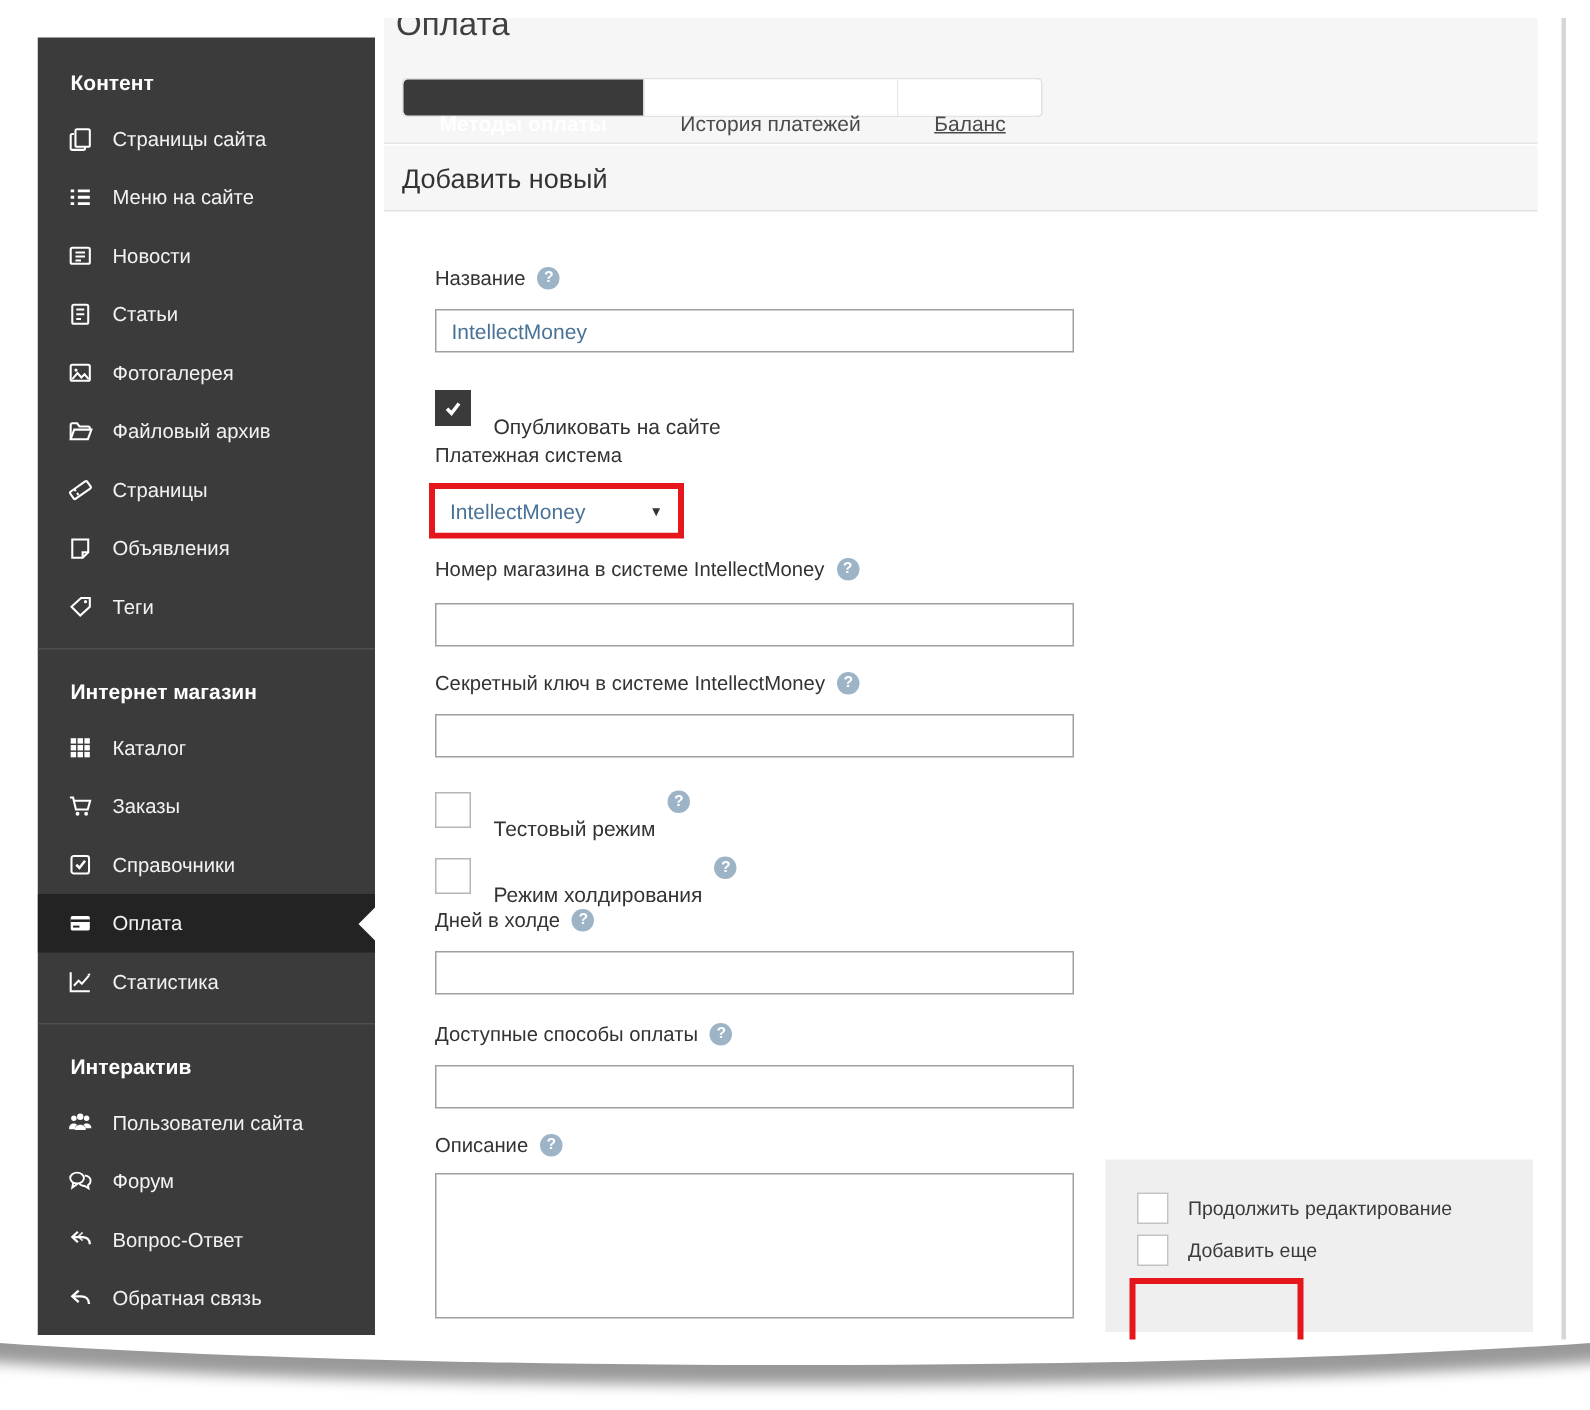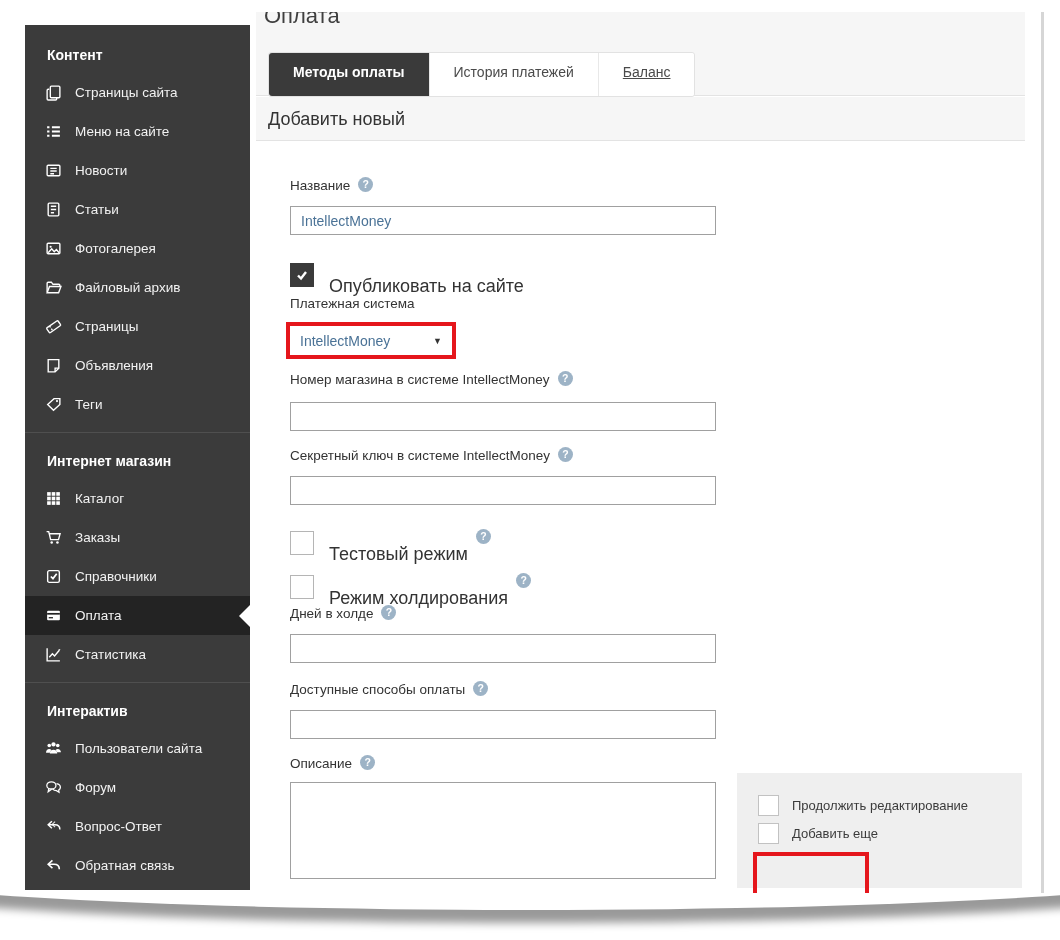--- a/index.html
+++ b/index.html
@@ -30,21 +30,21 @@
   .sb-ico { width:17px; height:17px; margin-right:13px; display:inline-flex;
     align-items:center; justify-content:center; flex:0 0 17px; }
   .sb-ico svg { width:17px; height:17px; }
 
   
   .head-bg { position:absolute; left:231px; top:0; width:769px; height:84px;
     background:#f6f6f6; border-bottom:1px solid #e3e3e3; }
   .page-title { position:absolute; left:239px; top:-9px; font-size:22px; color:#3f3f3f; z-index:3; }
   .tabs { position:absolute; left:243px; top:40px; display:flex; z-index:3;
     background:#fff; border:1px solid #e2e2e2; border-radius:3px; }
-  .tab { height:43px; line-height:38px; padding:0 24px; font-size:14px; color:#4a4a4a;
+  .tab { height:24px; line-height:38px; padding:10px 24px; font-size:14px; color:#4a4a4a;
     cursor:pointer; border-left:1px solid #e8e8e8; background:#fff; white-space:nowrap; }
   .tab:first-child { border-left:none; border-radius:3px 0 0 3px; }
   .tab:last-child { border-radius:0 3px 3px 0;text-decoration:underline; }
   .tab.active { background:#3a3a3a; color:#fff; font-weight:bold; border-left:none; }
   .addnew-bar { position:absolute; left:231px; top:85px; width:769px; height:44px;
     background:#f6f6f6; border-bottom:1px solid #e3e3e3; line-height:44px;
     padding-left:12px; font-size:18px; color:#333; }
 
   
   .flabel { position:absolute; font-size:13.5px; color:#333; white-space:nowrap; }
@@ -54,21 +54,21 @@
   .tinput { position:absolute; left:265px; width:426px; height:29px;
     border:1px solid #a0a0a0; background:#fff; font-family:"Liberation Sans",sans-serif;
     font-size:14px; color:#4a7296; padding:0 10px; outline:none; }
   .tarea { position:absolute; left:265px; width:426px; height:97px;
     border:1px solid #a0a0a0; background:#fff; resize:none; outline:none;
     font-family:"Liberation Sans",sans-serif; font-size:14px; color:#4a7296; padding:6px 10px; }
   .cbrow { position:absolute; display:flex; align-items:center; }
   .cbox { width:24px; height:24px; border:1px solid #b5b5b5; background:#fff;
     display:inline-flex; align-items:center; justify-content:center; cursor:pointer; }
   .cbox.checked { background:#3a3a3a; border-color:#3a3a3a; }
-  .cblabel { font-size:18px; color:#333; margin-left:15px;margin-top:24px; }
+  .cblabel { font-size:14px; color:#333; margin-left:15px;margin-top:24px; }
 
   .red-annot { border:4px solid #e5161c; position:absolute; }
   .select-box { width:162px; height:29px; background:#fff; display:flex; align-items:center;
     justify-content:space-between; padding:0 10px; cursor:pointer; }
   .select-box .sel-val { font-size:14px; color:#4a7296; }
   .select-box .caret { font-size:9px; color:#333; }
 
   
   .action-panel { position:absolute; left:712px; top:761px; width:285px; height:115px;
     background:#efefef; }

